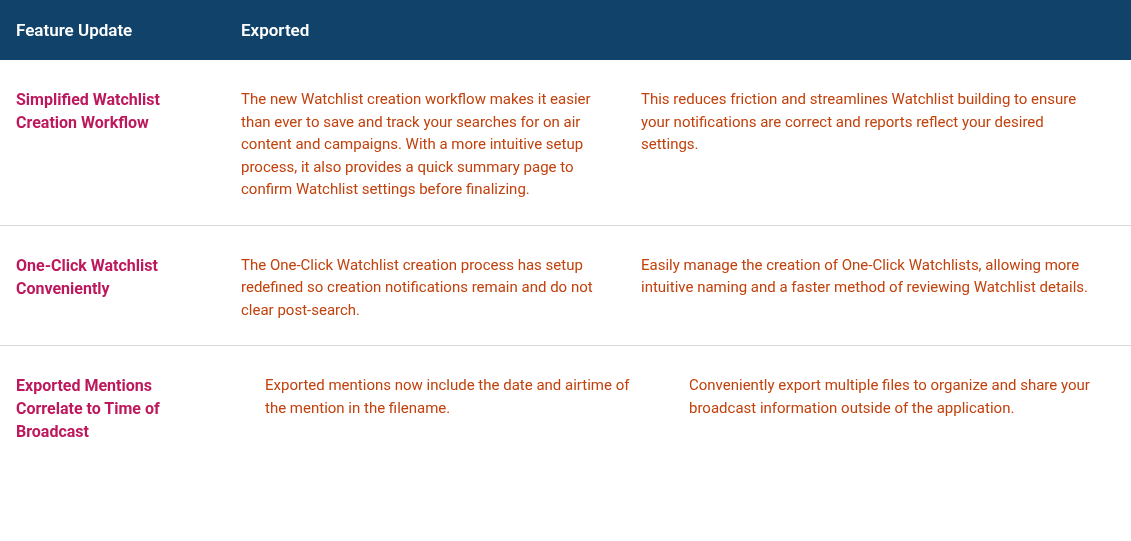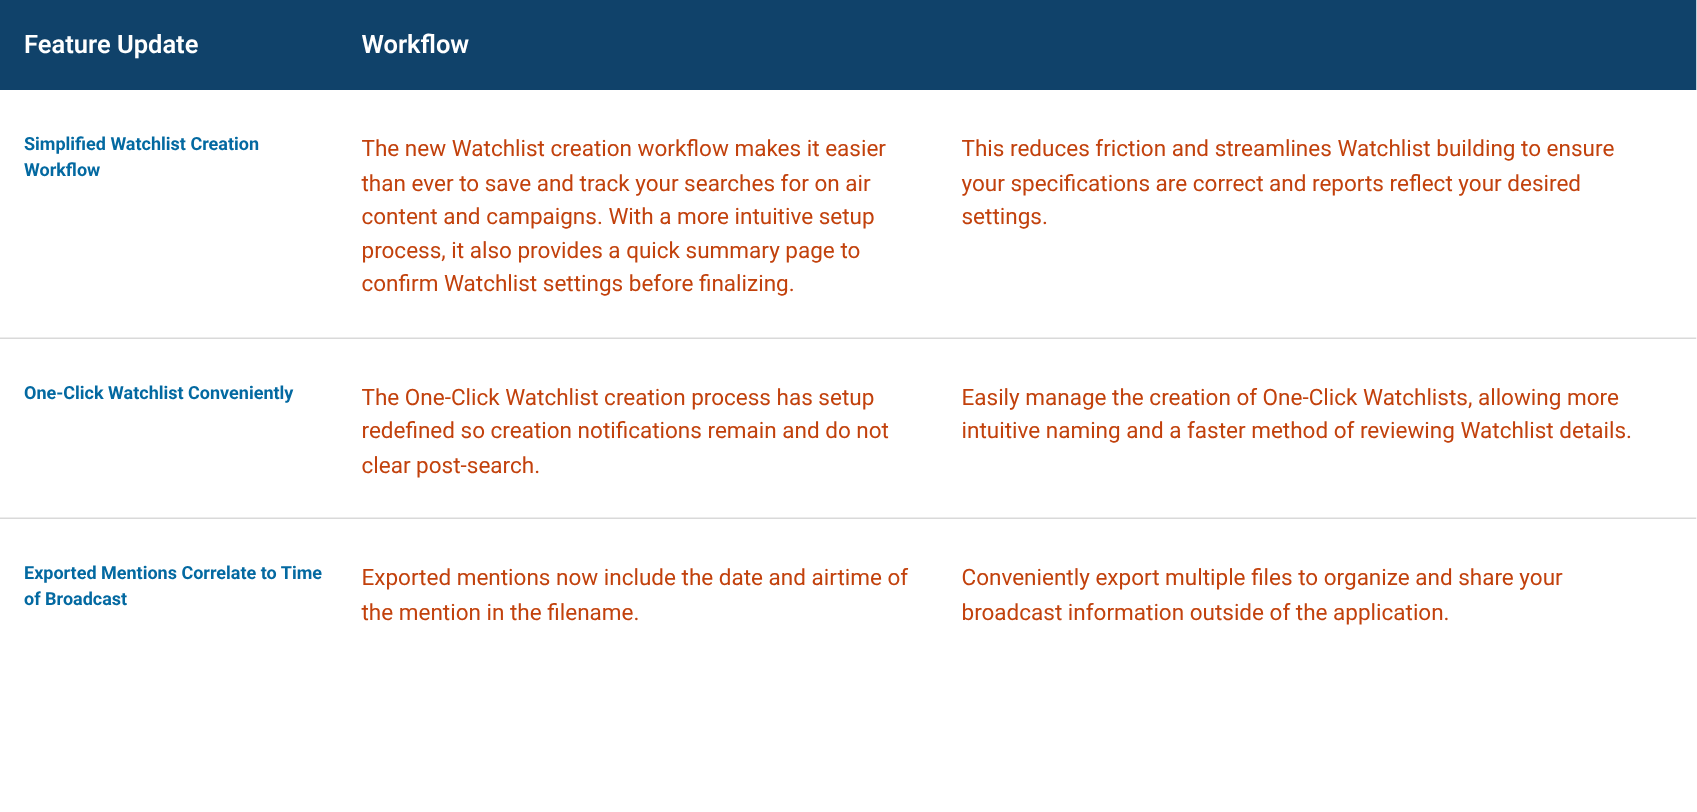--- a/index.html
+++ b/index.html
@@ -25,61 +25,62 @@
       font-weight: 600;
       font-size: 17px;
     }
     .body-row {
       display: flex;
       padding: 28px 16px 24px 16px;
       border-bottom: 1px solid #d9d9d9;
     }
     .body-row:last-child {
       border-bottom: none;
+      gap: 24px;
     }
     .col-feature {
       width: 225px;
       flex-shrink: 0;
       padding-right: 20px;
     }
     .col-description {
       width: 400px;
       flex-shrink: 0;
       padding-right: 30px;
     }
     .col-benefit {
       flex: 1;
       padding-right: 20px;
     }
     .feature-text {
       font-weight: 700;
-      font-size: 12px;
-      color: #0369a1;
+      font-size: 16px;
+      color: #be185d;
       line-height: 1.45;
     }
     .desc-text, .benefit-text {
       font-weight: 400;
       font-size: 15px;
       color: #c2410c;
       line-height: 1.5;
     }
   </style>
 </head>
 <body>
 
 <div class="table">
   <div class="header-row">
     <div class="header-cell col-feature">Feature Update</div>
-    <div class="header-cell col-benefit">Workflow</div>
+    <div class="header-cell col-benefit">Exported</div>
   </div>
 
   <div class="body-row">
     <div class="col-feature feature-text">Simplified Watchlist Creation Workflow</div>
     <div class="col-description desc-text">The new Watchlist creation workflow makes it easier than ever to save and track your searches for on air content and campaigns. With a more intuitive setup process, it also provides a quick summary page to confirm Watchlist settings before finalizing.</div>
-    <div class="col-benefit benefit-text">This reduces friction and streamlines Watchlist building to ensure your specifications are correct and reports reflect your desired settings.</div>
+    <div class="col-benefit benefit-text">This reduces friction and streamlines Watchlist building to ensure your notifications are correct and reports reflect your desired settings.</div>
   </div>
 
   <div class="body-row">
     <div class="col-feature feature-text">One-Click Watchlist Conveniently</div>
     <div class="col-description desc-text">The One-Click Watchlist creation process has setup redefined so creation notifications remain and do not clear post-search.</div>
     <div class="col-benefit benefit-text">Easily manage the creation of One-Click Watchlists, allowing more intuitive naming and a faster method of reviewing Watchlist details.</div>
   </div>
 
   <div class="body-row">
     <div class="col-feature feature-text">Exported Mentions Correlate to Time of Broadcast</div>

